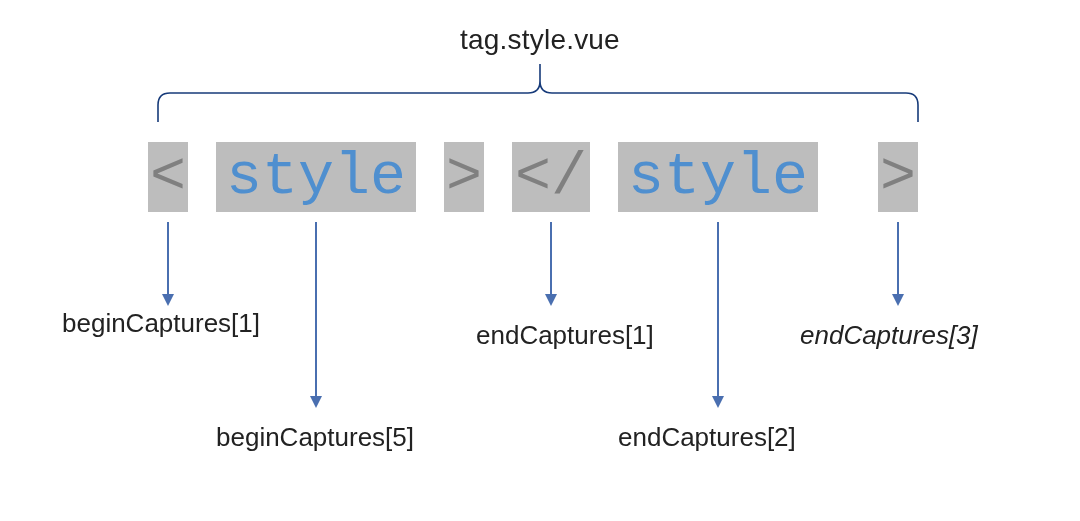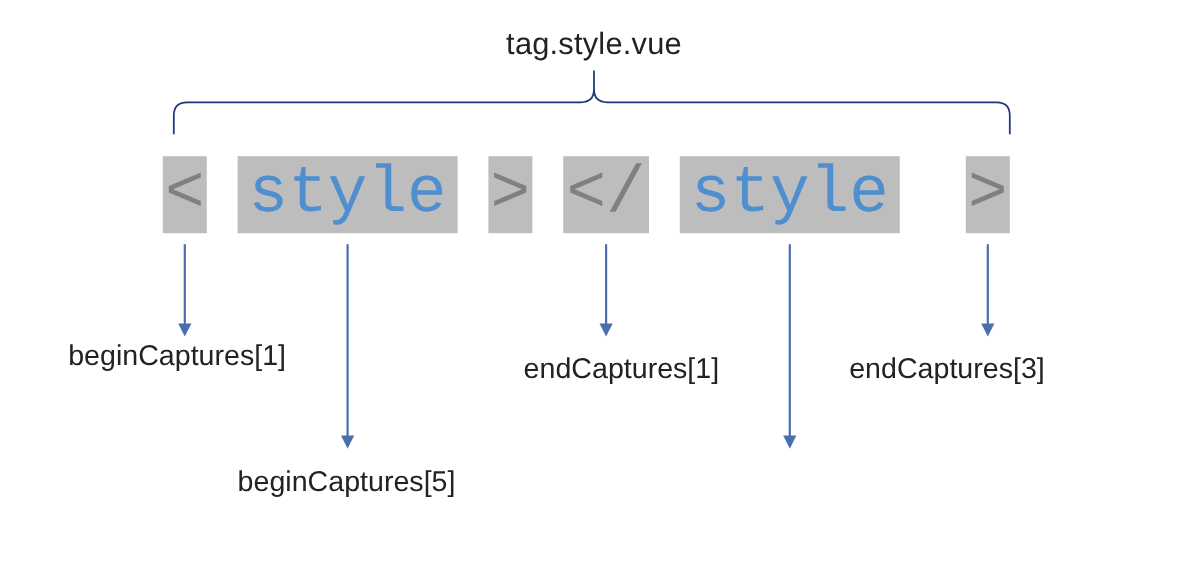--- a/index.html
+++ b/index.html
@@ -62,21 +62,22 @@
   <div class="token" style="left:148px;width:40px;">&lt;</div>
   <div class="token blue" style="left:216px;width:200px;">style</div>
   <div class="token" style="left:444px;width:40px;">&gt;</div>
   <div class="token" style="left:512px;width:78px;">&lt;/</div>
   <div class="token blue" style="left:618px;width:200px;">style</div>
   <div class="token" style="left:878px;width:40px;">&gt;</div>
 
   <div class="label" style="left:62px;top:308px;">beginCaptures[1]</div>
   <div class="label" style="left:216px;top:422px;">beginCaptures[5]</div>
   <div class="label" style="left:476px;top:320px;">endCaptures[1]</div>
-  <div class="label" style="left:772px;top:320px;">endCaptures[3]</div>
+  <div class="label" style="left:618px;top:422px;">endCaptures[2]</div>
+  <div class="label" style="left:800px;top:320px;font-style:italic;">endCaptures[3]</div>
 
   <svg class="overlay" viewBox="0 0 1080 521">
     <defs>
       <marker id="arrowhead" markerWidth="8" markerHeight="8" refX="4" refY="4" orient="auto" markerUnits="strokeWidth">
         <path d="M1,1 L7,4 L1,7 Z" fill="#4a6fb0"></path>
       </marker>
     </defs>
 
     <path id="bracket-path" fill="none" stroke-width="1.6" stroke="#173b7a" d="M 158 122 L 158 105 Q 158 93 170 93 L 528 93 Q 540 93 540 81 L 540 64 M 540 64 L 540 81 Q 540 93 552 93 L 906 93 Q 918 93 918 105 L 918 122"></path>
 

